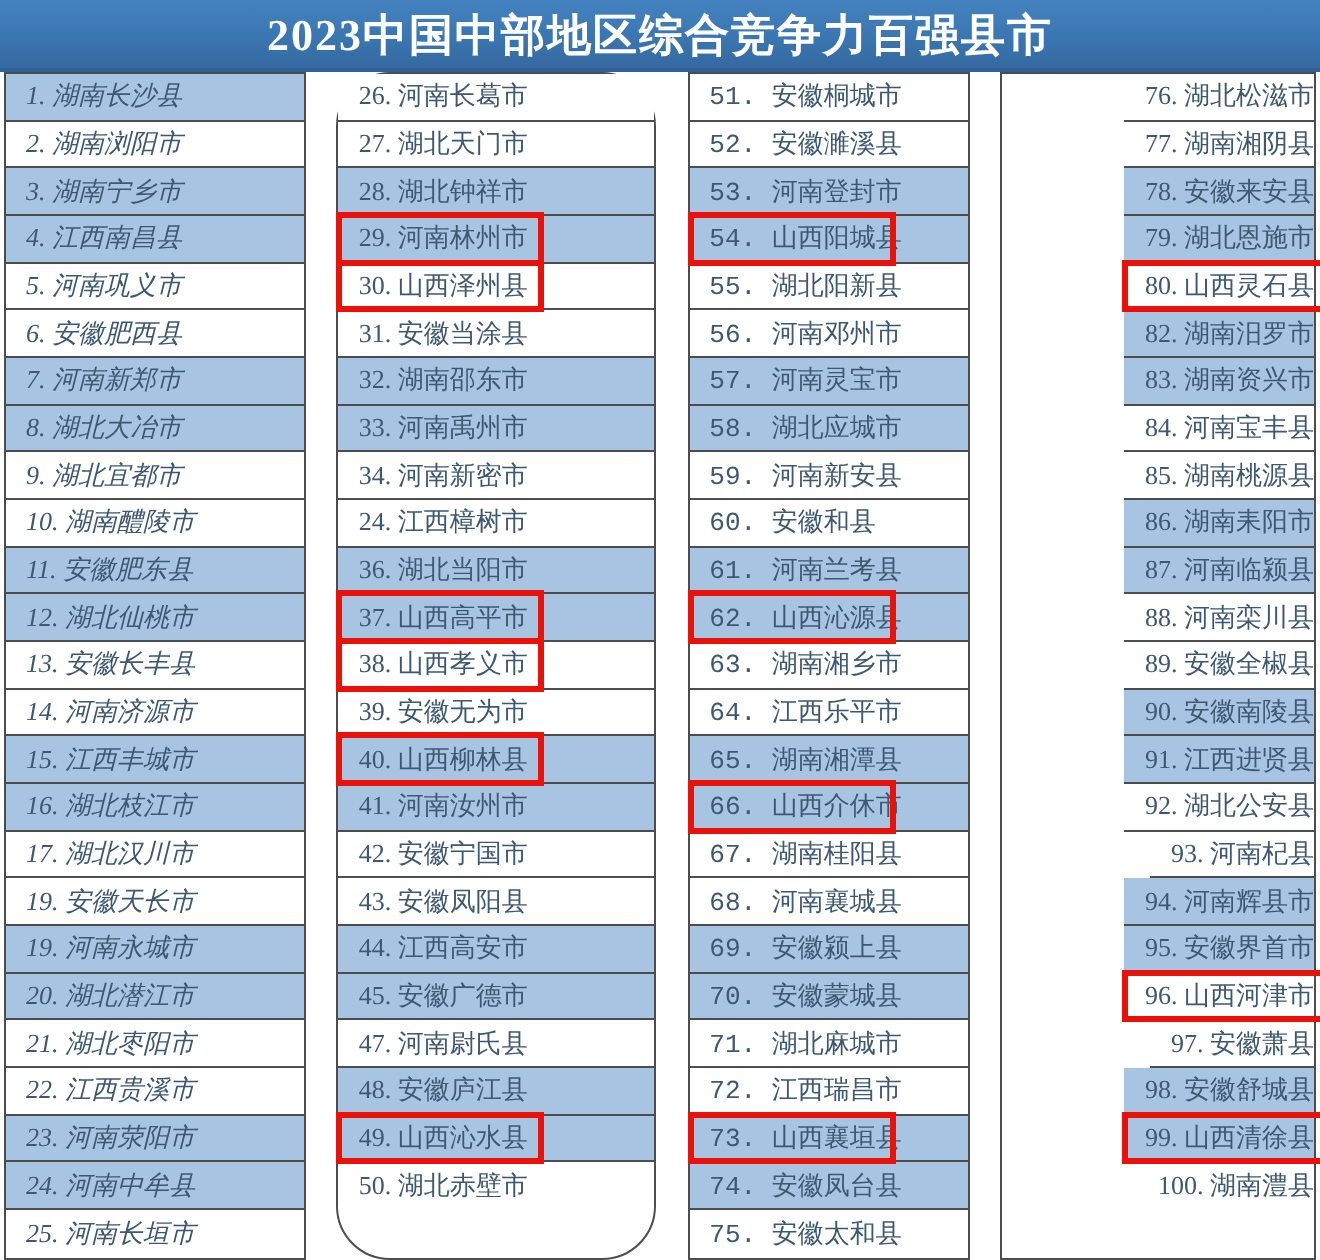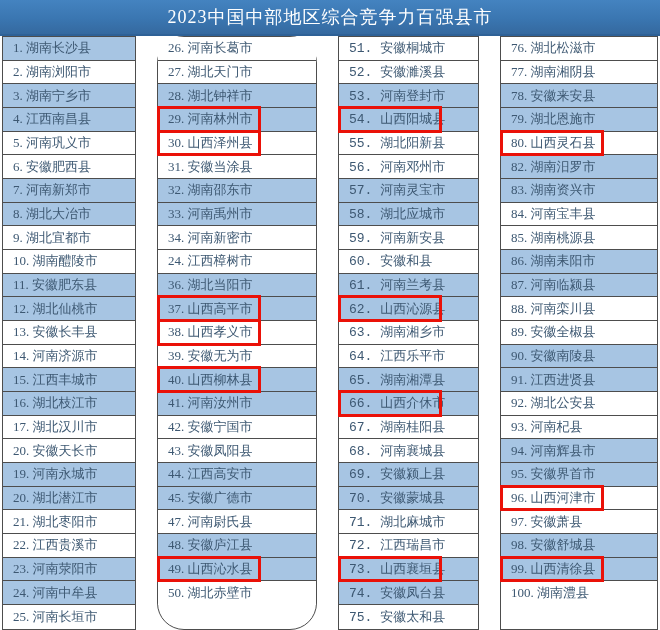--- a/index.html
+++ b/index.html
@@ -18,42 +18,42 @@
     font-family:"Liberation Serif","DejaVu Serif",serif;
   }
   .header{
     width:660px;height:36px;
     background:linear-gradient(180deg,#4483c0 0%,var(--page-blue) 55%,#35699f 100%);
     border-bottom:2px solid var(--page-blue-dark);
     display:flex;align-items:center;justify-content:center;
   }
   .header .title{
     color:#ffffff;
-    font-size:18px;
-    font-weight:normal;
+    font-size:22px;
+    font-weight:bold;
     letter-spacing:1px;
     line-height:33px;
     white-space:nowrap;
   }
   .columns{
     width:660px;height:594px;
     display:flex;
     justify-content:space-between;
     padding:0 2px;
   }
   .column{
     border:1px solid var(--grid);
     background:var(--row-white);
     display:flex;
     flex-direction:column;
   }
-  .column:nth-child(1){width:134px;}
+  .column:nth-child(1){width:151px;font-style:italic;}
   .column:nth-child(2){width:160px;border-radius:27px;}
   .column:nth-child(3){width:141px;font-family:Liberation Mono, monospace;}
-  .column:nth-child(4){width:158px;}
+  .column:nth-child(4){width:158px;align-items:flex-end;}
   .row{
     position:relative;
     height:23.68px;
     flex:0 0 auto;
     border-bottom:1px solid var(--grid);
     display:flex;
     align-items:center;
     padding-left:10px;
   }
   .row:last-child{border-bottom:none;}
@@ -131,21 +131,21 @@
       <div class="row shade-blue">
         <span class="rank-label">15. 江西丰城市</span>
       </div>
       <div class="row shade-blue">
         <span class="rank-label">16. 湖北枝江市</span>
       </div>
       <div class="row shade-white">
         <span class="rank-label">17. 湖北汉川市</span>
       </div>
       <div class="row shade-white">
-        <span class="rank-label">20. 安徽天长市</span>
+        <span class="rank-label">19. 安徽天长市</span>
       </div>
       <div class="row shade-blue">
         <span class="rank-label">19. 河南永城市</span>
       </div>
       <div class="row shade-blue">
         <span class="rank-label">20. 湖北潜江市</span>
       </div>
       <div class="row shade-white">
         <span class="rank-label">21. 湖北枣阳市</span>
       </div>

